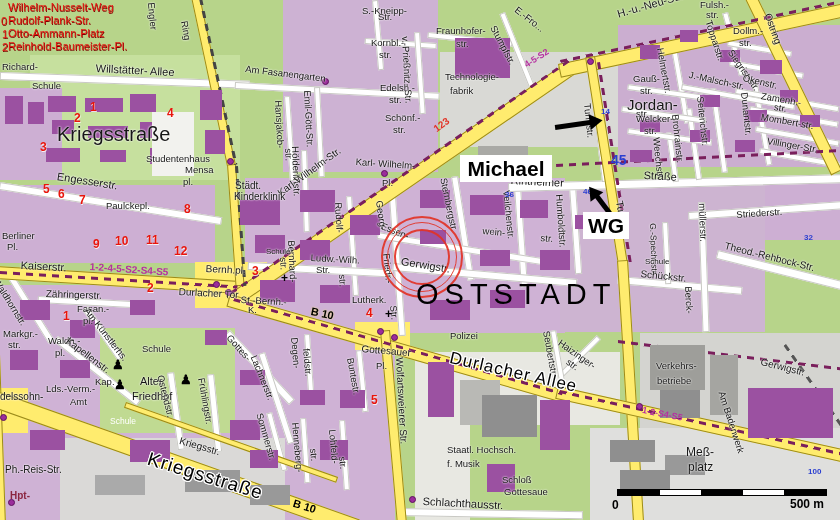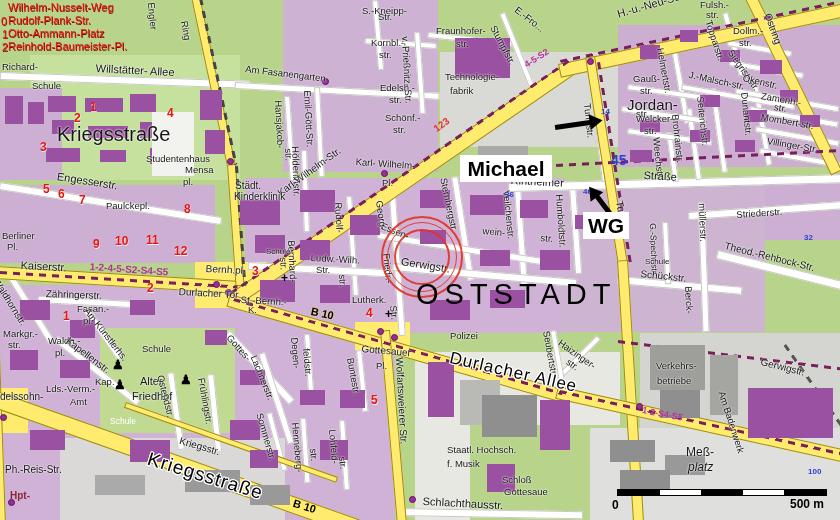--- a/index.html
+++ b/index.html
@@ -372,21 +372,21 @@
     <div class="lab l-st" style="left: 404px; top: 357px; font-size: 10px; transform: rotate(87deg);">Wolfartsweierer Str.</div>
     <div class="lab l-st" style="left: 551px; top: 330px; font-size: 9.5px; transform: rotate(80deg);">Seubertstr.</div>
     <div class="lab l-st" style="left: 562px; top: 338px; font-size: 9.5px; transform: rotate(35deg);">Haizinger-</div>
     <div class="lab l-st" style="left: 570px; top: 357px; font-size: 9.5px; transform: rotate(35deg);">str.</div>
     <div class="lab l-st" style="left: 423px; top: 496px; font-size: 11px; transform: rotate(3deg);">Schlachthausstr.</div>
     <div class="lab l-st" style="left: 447px; top: 445px; font-size: 9.5px; transform: rotate(0deg);">Staatl. Hochsch.</div>
     <div class="lab l-st" style="left: 447px; top: 459px; font-size: 9.5px; transform: rotate(0deg);">f. Musik</div>
     <div class="lab l-st" style="left: 502px; top: 475px; font-size: 9.5px; transform: rotate(0deg);">Schloß</div>
     <div class="lab l-st" style="left: 504px; top: 487px; font-size: 9.5px; transform: rotate(0deg);">Gottesaue</div>
     <div class="lab l-st" style="left: 686px; top: 446px; font-size: 12px; transform: rotate(0deg);">Meß-</div>
-    <div class="lab l-st" style="left: 688px; top: 461px; font-size: 12px; transform: rotate(0deg); font-style: italic;">platz</div>
+    <div class="lab l-st" style="left: 688px; top: 461px; font-size: 12px; transform: rotate(0deg);">platz</div>
     <div class="lab l-st" style="left: 656px; top: 361px; font-size: 9.5px; transform: rotate(0deg);">Verkehrs-</div>
     <div class="lab l-st" style="left: 657px; top: 376px; font-size: 9.5px; transform: rotate(0deg);">betriebe</div>
     <div class="lab l-st" style="left: 726px; top: 390px; font-size: 9.5px; transform: rotate(72deg);">Am Badenwerk</div>
     <div class="lab l-st" style="left: 762px; top: 357px; font-size: 10px; transform: rotate(14deg);">Gerwigstr.</div>
     <div class="lab l-st" style="left: 181px; top: 436px; font-size: 10px; transform: rotate(16deg);">Kriegsstr.</div>
     <div class="lab l-st" style="left: 5px; top: 465px; font-size: 10px; transform: rotate(0deg);">Ph.-Reis-Str.</div>
     <div class="lab l-maroon" style="left: 10px; top: 491px; font-size: 10px; transform: rotate(0deg);">Hpt-</div>
     <div class="lab l-redroute" style="left: 432px; top: 126px; font-size: 10px; transform: rotate(-37deg);">123</div>
     <div class="lab l-route" style="left: 523px; top: 62px; font-size: 9px; transform: rotate(-33deg);">4-5-S2</div>
     <div class="lab l-route" style="left: 90px; top: 262px; font-size: 10px; transform: rotate(4deg);">1-2-4-5-S2-S4-S5</div>

